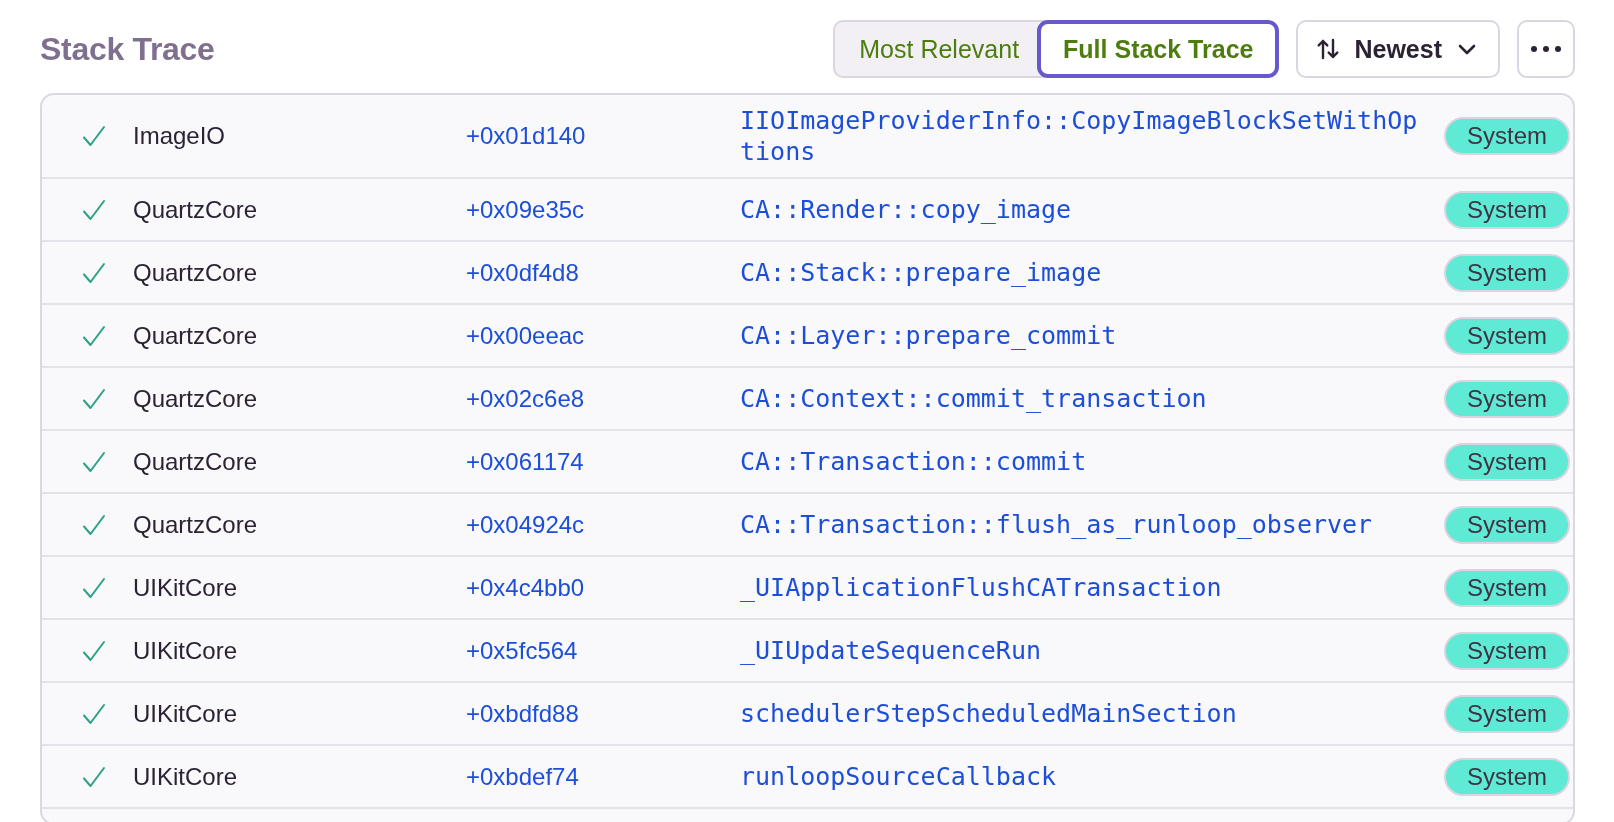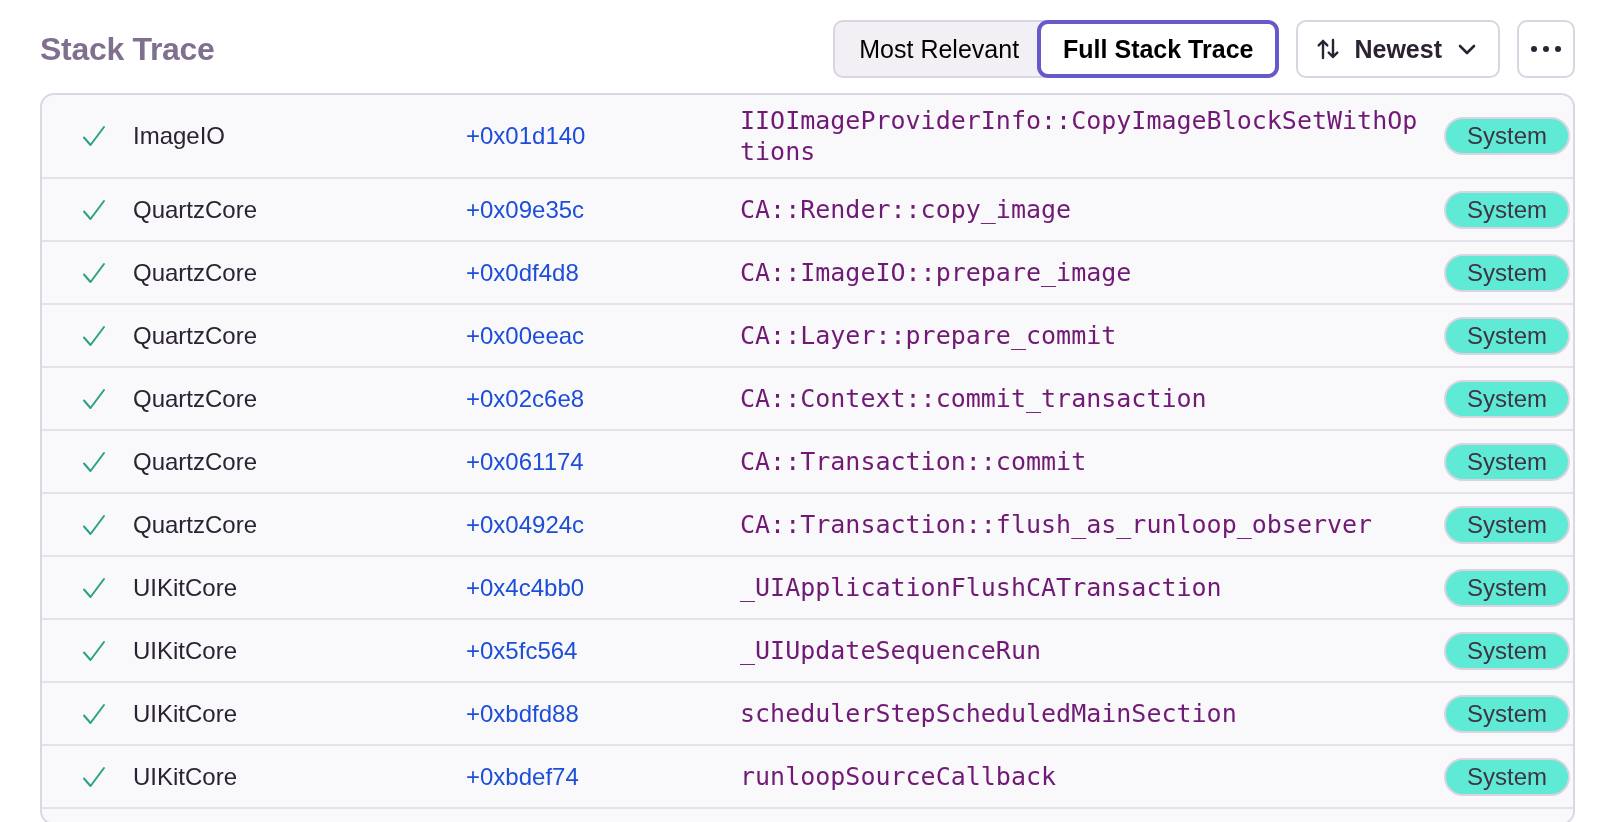--- a/index.html
+++ b/index.html
@@ -9,21 +9,21 @@
   .page { width:1614px; height:770px; position:relative; }
 
   
   .header { display:flex; justify-content:space-between; align-items:center;
             padding:20px 39px 0 40px; }
   .title { font-size:32px; font-weight:700; color:#80708f; letter-spacing:-0.3px; }
   .controls { display:flex; align-items:stretch; gap:17px; height:58px; }
 
   .segmented { display:flex; align-items:stretch; }
   .seg { height:58px; display:flex; align-items:center; font-family:"Liberation Sans",sans-serif;
-         font-size:25px; cursor:pointer; background:#f2f0f5; color:#000000; }
+         font-size:25px; cursor:pointer; background:#f2f0f5; color:#4d7c0f; }
   .seg-inactive { border:2px solid #dad5e0; border-right:none; border-radius:10px 0 0 10px;
                   padding:0 26px 0 24px; font-weight:500; }
   .seg-active { background:#ffffff; border:4px solid #6559cb; border-radius:11px;
                 margin-left:-8px; padding:0 22px; font-weight:700; z-index:2; }
 
   .btn { height:58px; background:#ffffff; border:2px solid #dad5e0; border-radius:10px;
          display:flex; align-items:center; cursor:pointer; color:#2b2233;
          font-family:"Liberation Sans",sans-serif; }
   .sort-btn { padding:0 18px 0 16px; gap:12px; font-size:25px; font-weight:700; }
   .more-btn { width:58px; justify-content:center; }
@@ -32,21 +32,21 @@
   
   .table { margin:15px 39px 0 40px; border:2px solid #dcd8e3; border-radius:14px;
            background:#f9f9fb; overflow:hidden; }
   .row { display:grid;
          grid-template-columns:47px 317px 258px 688px 1fr;
          align-items:center; min-height:63px; padding:10px 24px 10px 28px;gap:16px; }
   .row + .row { border-top:2px solid #e4e1e8; }
   .module   { font-size:24px; color:#2b2233; }
   .address  { font-size:24px; color:#1d4ed8; text-decoration:none; cursor:pointer; }
   .function { font-family:"DejaVu Sans Mono","Liberation Mono",monospace;
-              font-size:25px; line-height:31px; color:#701a75; word-break:break-all; }
+              font-size:25px; line-height:31px; color:#1d4ed8; word-break:break-all; }
   .badge-wrap { justify-self:end; }
   .badge { display:inline-flex; align-items:center; height:38px; padding:0 21px;
            border:2px solid #d9d4df; border-radius:20px; background:#5eead4;
            font-size:24px; color:#3e3446; white-space:nowrap; }
   
   .table::after { content:""; display:block; border-top:2px solid #e4e1e8; height:14px; }
 </style>
 </head>
 <body>
 
@@ -118,21 +118,21 @@
     </div>
 
     <div class="row">
       <span class="icon">
         <svg width="32" height="32" viewBox="0 0 32 32" fill="none">
           <path d="M6 17.5 L12.5 25 L26 7" stroke="#2BA185" stroke-width="2" stroke-linecap="round" stroke-linejoin="round"></path>
         </svg>
       </span>
       <span class="module">QuartzCore</span>
       <a class="address">+0x0df4d8</a>
-      <span class="function">CA::ImageIO::prepare_image</span>
+      <span class="function">CA::Stack::prepare_image</span>
       <span class="badge-wrap">
         <span class="badge">System</span>
       </span>
     </div>
 
     <div class="row">
       <span class="icon">
         <svg width="32" height="32" viewBox="0 0 32 32" fill="none">
           <path d="M6 17.5 L12.5 25 L26 7" stroke="#2BA185" stroke-width="2" stroke-linecap="round" stroke-linejoin="round"></path>
         </svg>

